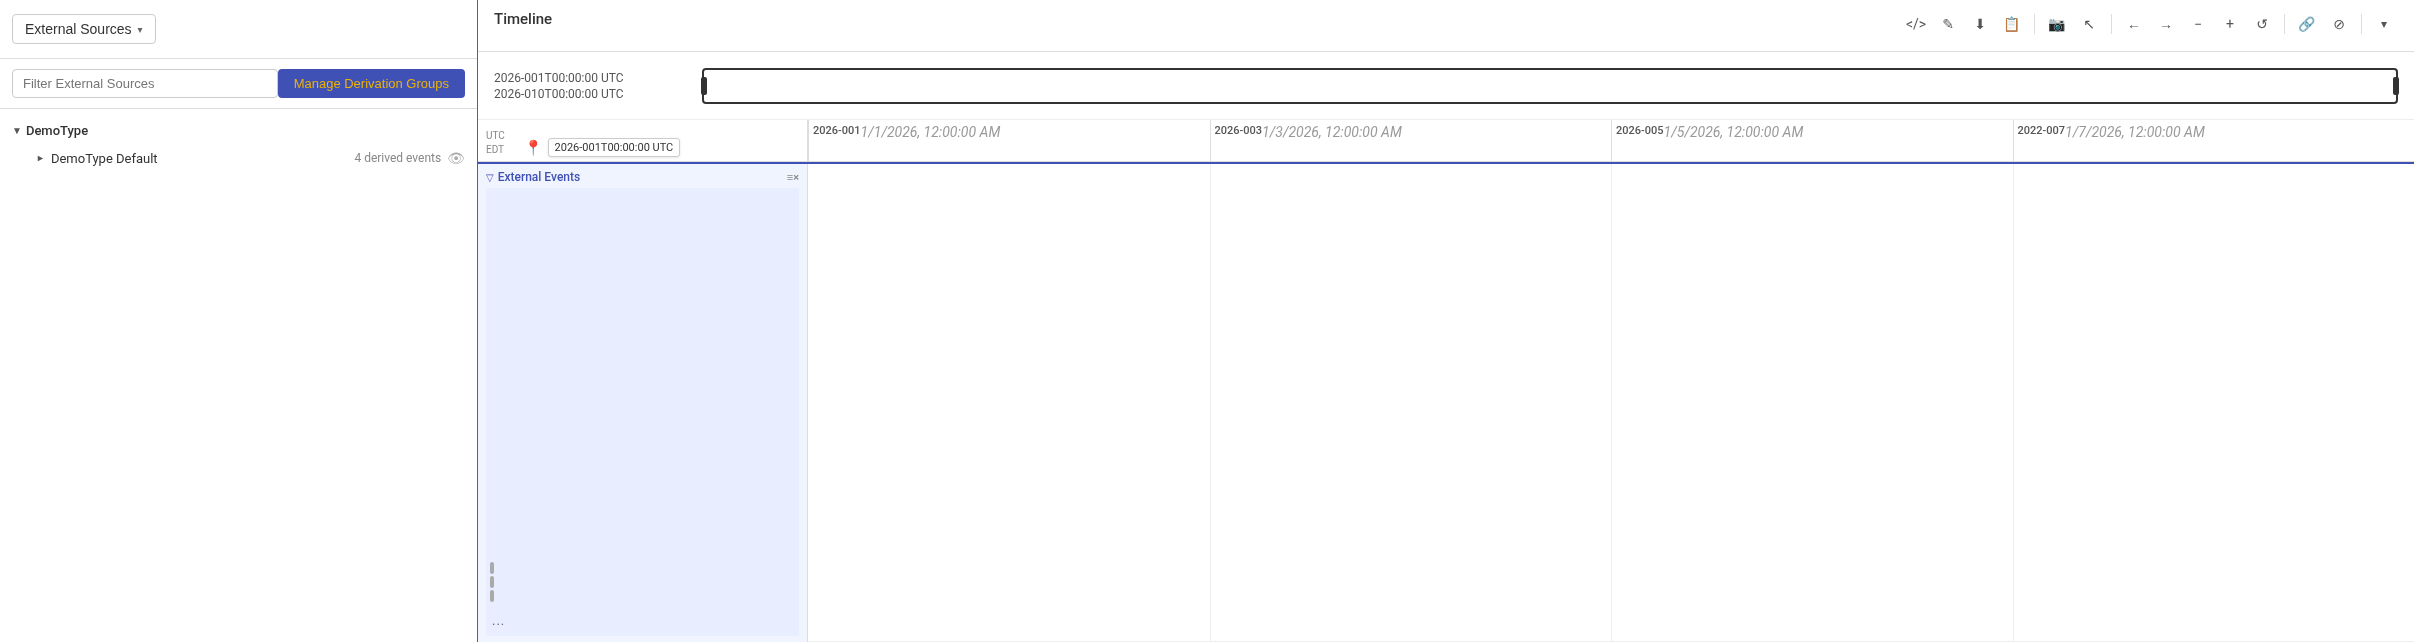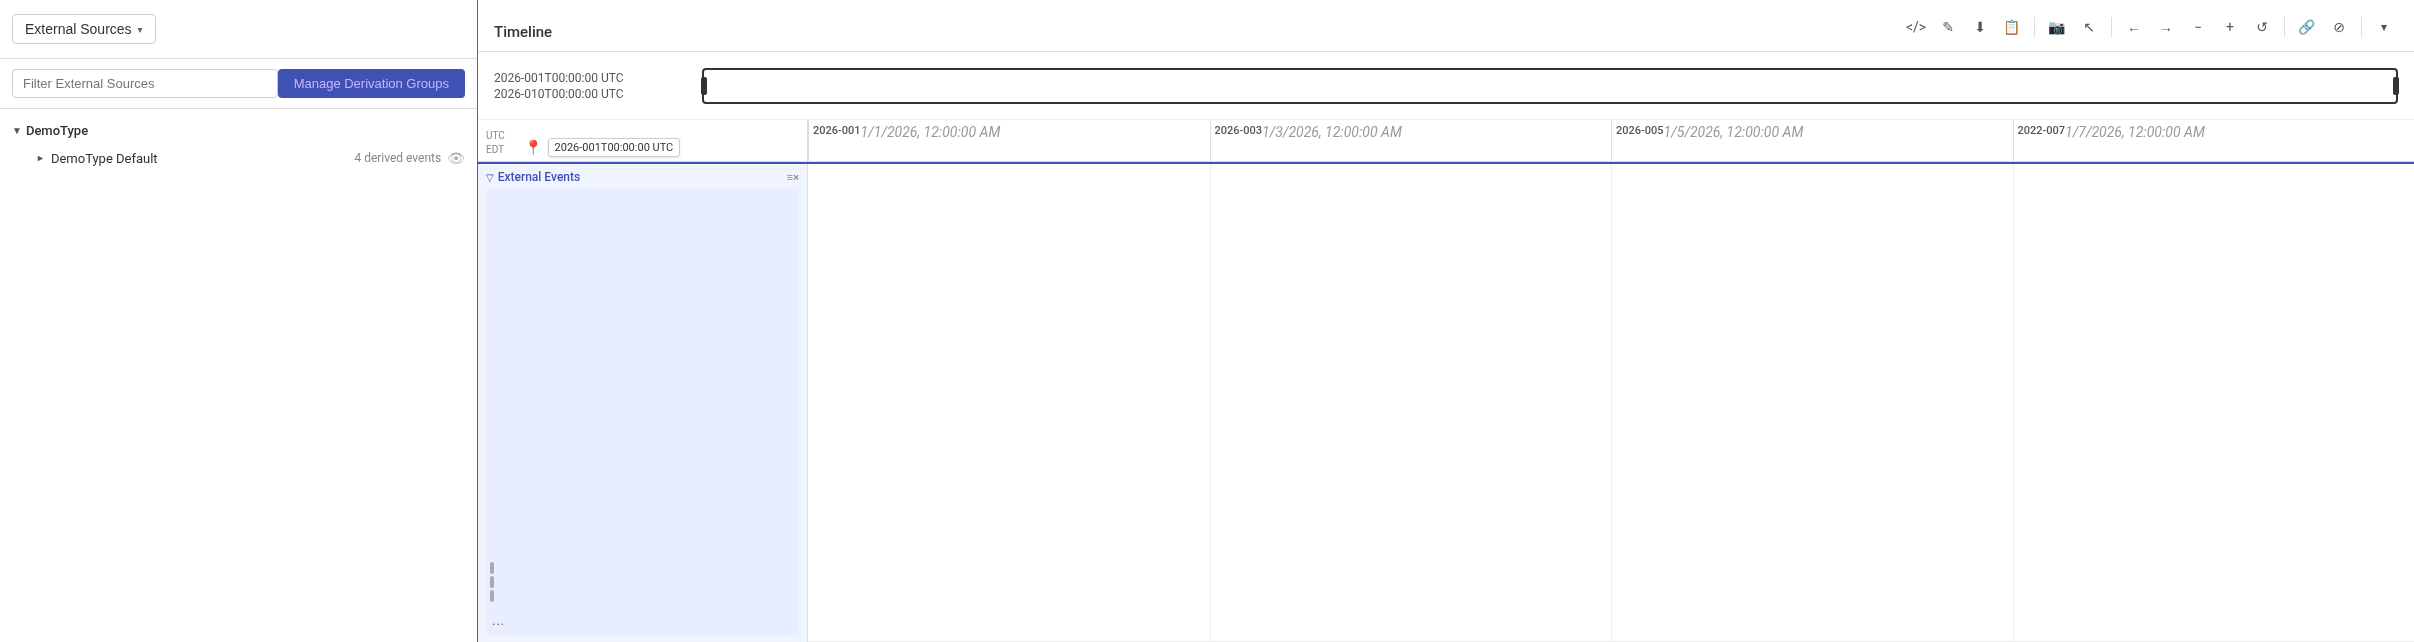--- a/index.html
+++ b/index.html
@@ -67,21 +67,21 @@
       border: 1px solid #ccc;
       border-radius: 4px;
       font-size: 13px;
       color: #999;
       background: white;
       outline: none;
     }
 
     .manage-btn {
       background: #3f51b5;
-      color: #c4b5fd;
+      color: #eab308;
       border: none;
       border-radius: 4px;
       padding: 7px 16px;
       font-size: 13px;
       font-weight: 500;
       cursor: pointer;
       white-space: nowrap;
     }
 
     .tree-container {
@@ -140,21 +140,21 @@
     
     .right-panel {
       flex: 1;
       display: flex;
       flex-direction: column;
       height: 100%;
     }
 
     .timeline-header {
       display: flex;
-      align-items: flex-end;
+      align-items: flex-start;
       justify-content: space-between;
       padding: 10px 16px;
       border-bottom: 1px solid #ddd;
       height: 52px;
     }
 
     .timeline-title {
       font-size: 15px;
       font-weight: 500;
       color: #333;

